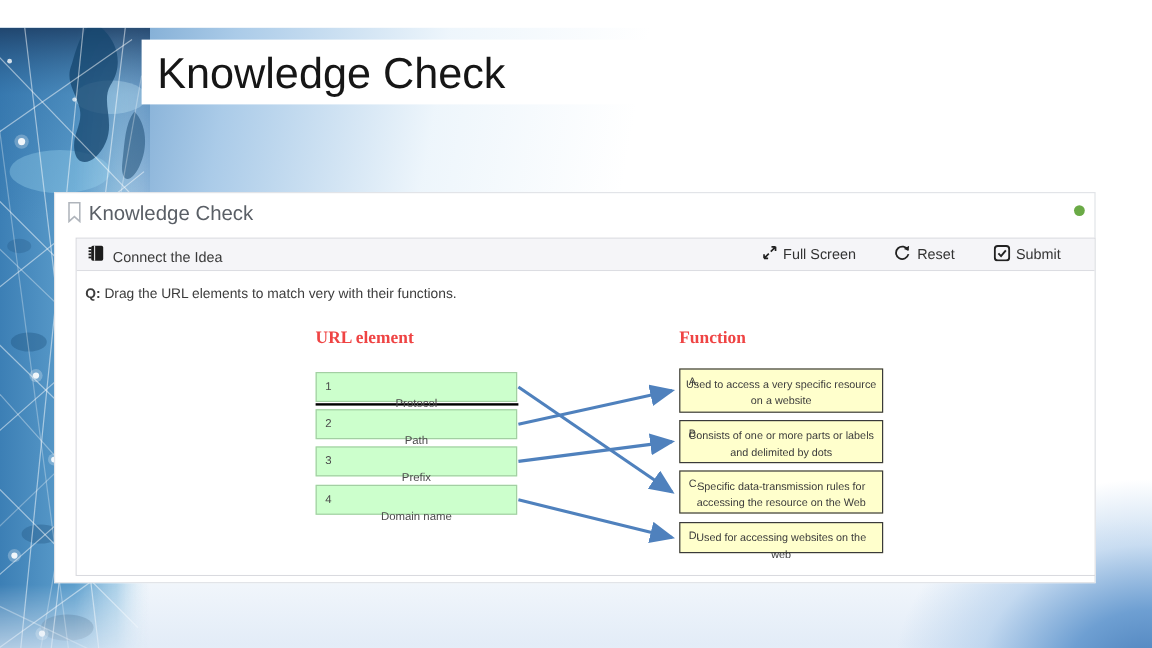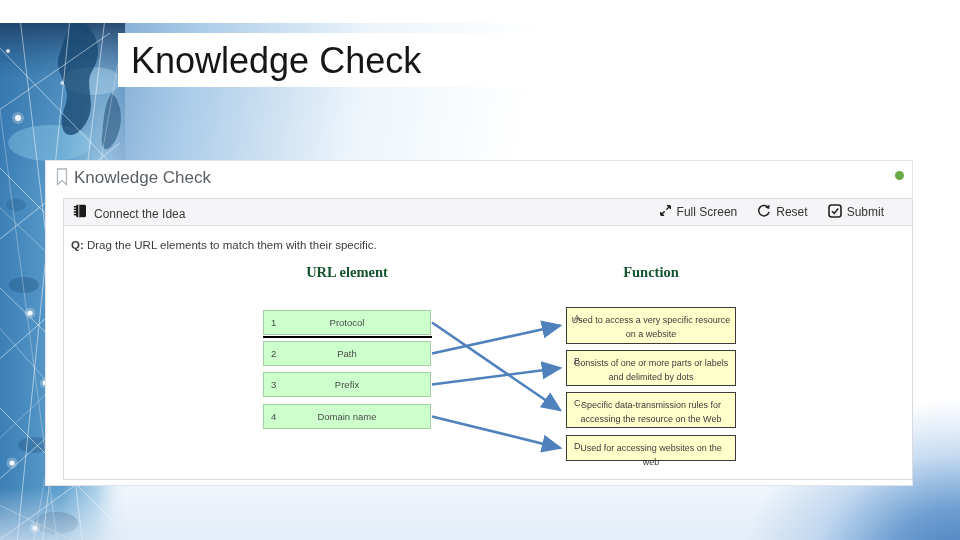--- a/index.html
+++ b/index.html
@@ -28,38 +28,38 @@
   .bm-icon{position:absolute;left:10px;top:7px;}
   .widget-title{position:absolute;left:28px;top:7px;font-size:17px;color:#5a5f66;}
   .status-dot{position:absolute;right:8px;top:10px;width:9px;height:9px;border-radius:50%;background:var(--dot,#6aaa46);}
 
   .frame{position:absolute;left:17px;top:37px;width:850px;height:282px;
     border:1px solid #d9dadf;box-sizing:border-box;background:#fff;}
   .toolbar{position:relative;height:27px;background:#f5f5f8;border-bottom:1px solid #dcdde2;
     display:flex;align-items:center;justify-content:space-between;box-sizing:border-box;
     font-size:12px;color:#3a3a3a;}
   .tb-left{display:flex;align-items:flex-end;gap:7px;padding-left:9px;}
-  .tb-right{display:flex;gap:20px;padding-right:28px;}
+  .tb-right{display:flex;gap:32px;padding-right:28px;}
   .tb-btn{display:flex;align-items:center;gap:5px;background:none;border:none;padding:0;
     font-size:12px;color:#333;font-family:"Liberation Sans",sans-serif;cursor:pointer;}
 
   .content{position:relative;height:253px;background:#fff;}
   .question{position:absolute;left:7px;top:13px;font-size:11.5px;color:#3c3c3c;}
   .question b{font-weight:700;}
 
   .diagram{position:absolute;left:0;top:0;width:100%;height:100%;}
-  .col-header{position:absolute;top:38px;height:18px;text-align:center;
-    font-family:"Liberation Serif", serif;font-weight:700;font-size:14.5px;color:#14532d;}
+  .col-header{position:absolute;top:48px;height:18px;
+    font-family:"Liberation Serif", serif;font-weight:700;font-size:14.5px;color:#ef4444;}
   .col-header.left{left:199px;width:168px;}
   .col-header.right{left:502px;width:170px;}
 
   .litem{position:absolute;left:199px;width:168px;height:25px;background:var(--leftbg,#ccffcc);
     border:1px solid #a3cfa3;box-sizing:border-box;font-size:9.5px;color:#4b4b4b;}
   .litem .num{position:absolute;left:7px;top:6px;}
-  .litem .lab{position:absolute;left:0;right:0;top:6px;text-align:center;}
+  .litem .lab{position:absolute;left:0;right:0;top:20px;text-align:center;}
   .divider{position:absolute;left:199px;width:169px;height:2px;background:#000;top:110px;}
 
   .ritem{position:absolute;left:502px;width:170px;background:var(--rightbg,#ffffcc);
     border:1px solid #3a3a3a;box-sizing:border-box;font-size:9px;color:#3b3b3b;}
   .ritem .letter{position:absolute;left:7px;top:5px;}
   .ritem .txt{position:absolute;left:4px;right:4px;top:5px;text-align:center;line-height:14px;}
 
   #arrows{position:absolute;left:0;top:0;width:100%;height:100%;pointer-events:none;}
 </style>
 </head>
@@ -209,21 +209,21 @@
               </svg>
             </span>
             <span>Submit</span>
           </button>
         </div>
       </div>
 
       <div class="content">
         <div class="question">
           <b>Q:</b>
-          <span>Drag the URL elements to match them with their specific.</span>
+          <span>Drag the URL elements to match very with their functions.</span>
         </div>
 
         <div class="diagram" id="diagram">
           <div class="col-header left">URL element</div>
           <div class="col-header right">Function</div>
           <div class="divider"></div>
           <div id="leftcol">
               <div class="litem" style="top: 84px;">
                 <span class="num">1</span>
                 <span class="lab">Protocol</span>

